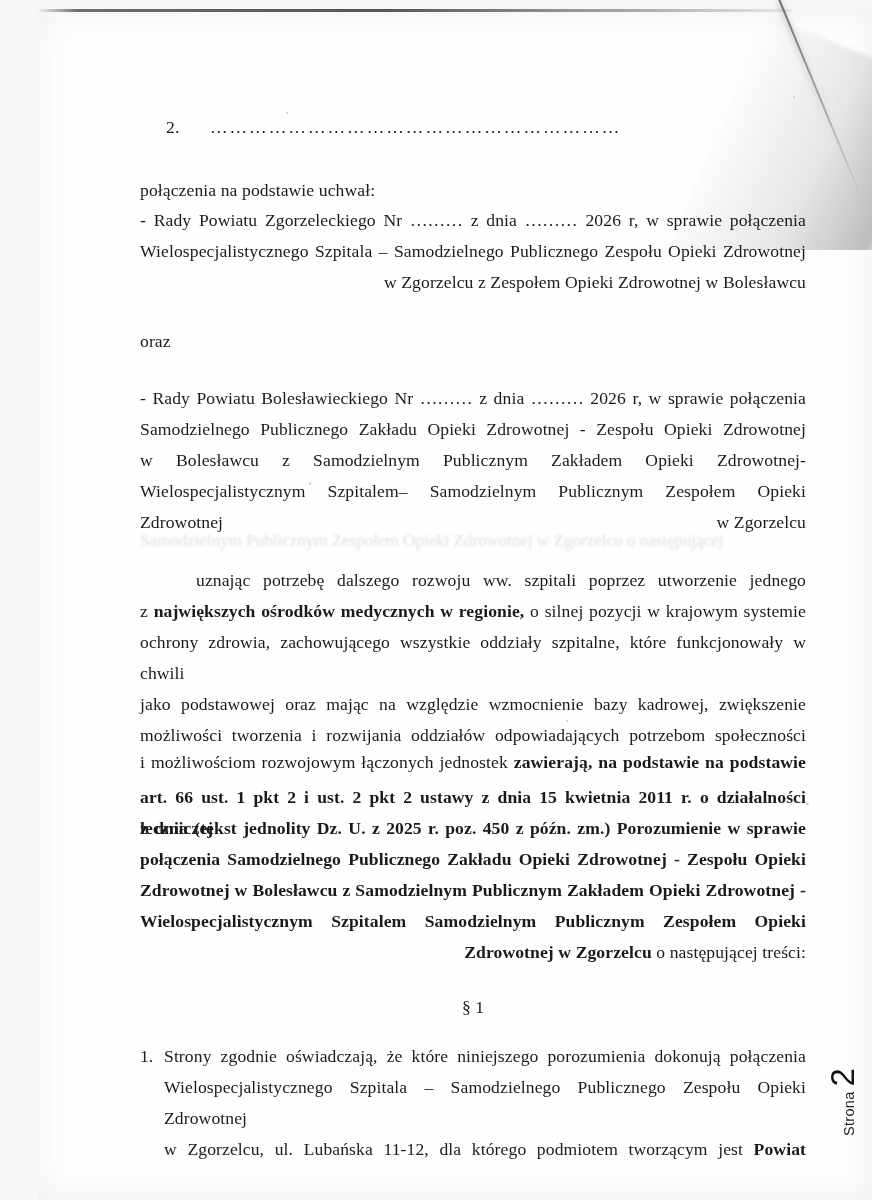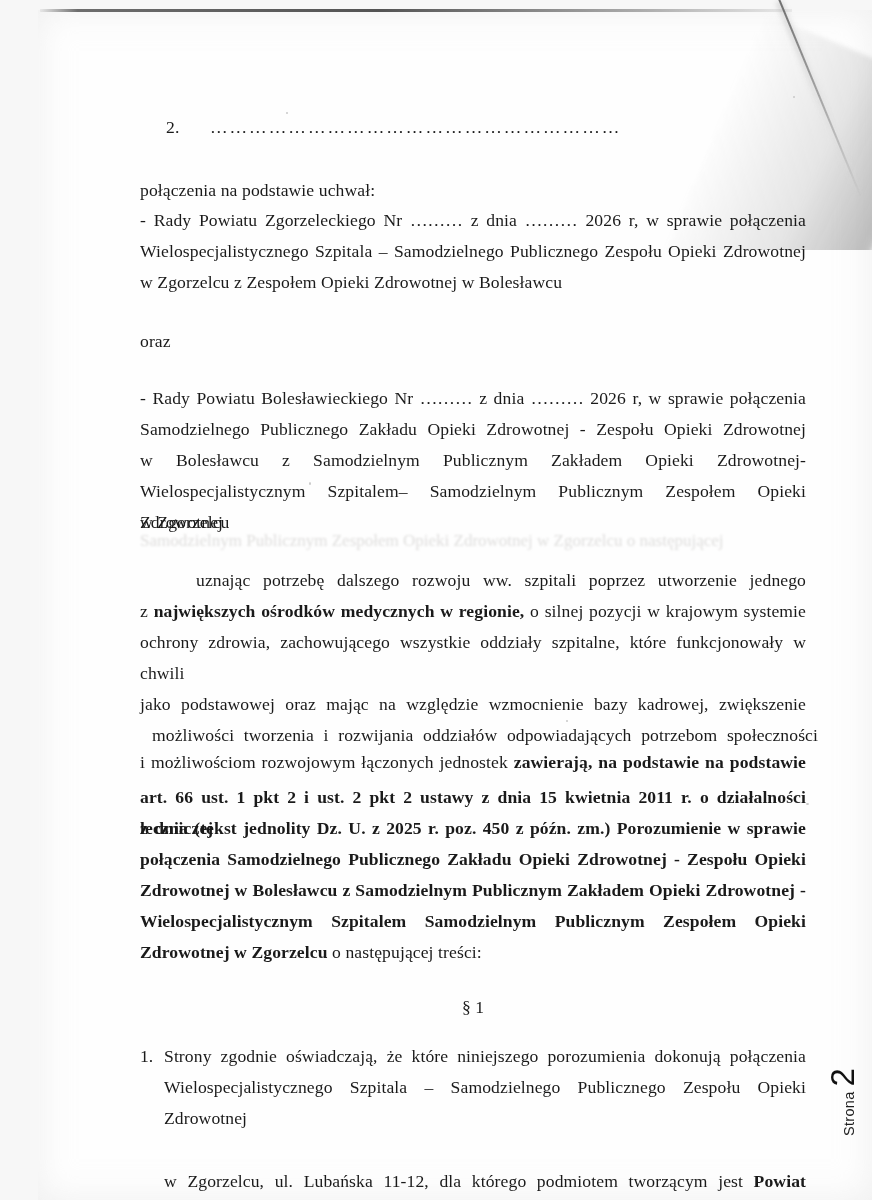--- a/index.html
+++ b/index.html
@@ -118,21 +118,21 @@
     white-space: nowrap;
     letter-spacing: 0.1px;
   }
 
   .just {
     text-align: justify;
     text-align-last: justify;
     white-space: normal;
   }
   .just-left {
-    text-align: left;
+    text-align: right;
     white-space: normal;
   }
 
   b, .b { font-weight: bold; }
 
   .abs { position: absolute; }
 
   .dots {
     letter-spacing: 2.0px;
   }
@@ -252,39 +252,39 @@
     <div class="abs ln just" style="left:0px; top:445px; width:666px;">w Bolesławcu z Samodzielnym Publicznym Zakładem Opieki Zdrowotnej-</div>
     <div class="abs ln just" style="left:0px; top:476px; width:666px;">Wielospecjalistycznym Szpitalem– Samodzielnym Publicznym Zespołem Opieki Zdrowotnej</div>
     <div class="abs ln just-left" style="left:0px; top:507px; width:666px;">w Zgorzelcu</div>
 
     <div class="abs ln just" style="left:0px; top:565px; width:666px; text-indent:56px;">uznając potrzebę dalszego rozwoju ww. szpitali poprzez utworzenie jednego</div>
 
     <div class="abs ln just" style="left:0px; top:596px; width:666px;"><span>z </span><b>największych ośrodków medycznych w regionie,</b><span> o silnej pozycji w krajowym systemie</span></div>
 
     <div class="abs ln just" style="left:0px; top:627px; width:666px;">ochrony zdrowia, zachowującego wszystkie oddziały szpitalne, które funkcjonowały w chwili</div>
     <div class="abs ln just" style="left:0px; top:689px; width:666px;">jako podstawowej oraz mając na względzie wzmocnienie bazy kadrowej, zwiększenie</div>
-    <div class="abs ln just" style="left:12px; top:720px; width:666px;">możliwości tworzenia i rozwijania oddziałów odpowiadających potrzebom społeczności</div>
+    <div class="abs ln just" style="left:0px; top:720px; width:666px;">możliwości tworzenia i rozwijania oddziałów odpowiadających potrzebom społeczności</div>
 
     <div class="abs ln just" style="left:0px; top:719px; width:666px;margin-top:28px;"><span>i możliwościom rozwojowym łączonych jednostek </span><b>zawierają, na podstawie na podstawie</b></div>
 
     <div class="abs ln just b" style="left:0px; top:782px; width:666px;">art. 66 ust. 1 pkt 2 i ust. 2 pkt 2 ustawy z dnia 15 kwietnia 2011 r. o działalności leczniczej</div>
     <div class="abs ln just b" style="left:0px; top:813px; width:666px;">z dnia (tekst jednolity Dz. U. z 2025 r. poz. 450 z późn. zm.) Porozumienie w sprawie</div>
     <div class="abs ln just b" style="left:0px; top:844px; width:666px;">połączenia Samodzielnego Publicznego Zakładu Opieki Zdrowotnej - Zespołu Opieki</div>
     <div class="abs ln just b" style="left:0px; top:875px; width:666px;">Zdrowotnej w Bolesławcu z Samodzielnym Publicznym Zakładem Opieki Zdrowotnej -</div>
     <div class="abs ln just b" style="left:0px; top:906px; width:666px;">Wielospecjalistycznym Szpitalem Samodzielnym Publicznym Zespołem Opieki</div>
 
     <div class="abs ln just-left" style="left:0px; top:937px; width:666px;"><b>Zdrowotnej w Zgorzelcu</b><span> o następującej treści:</span></div>
 
     <div class="sec-head" style="top:992px;">§ 1</div>
 
     <div class="abs numitem" style="left:0px; top:1041px; width:666px;">
       <span class="marker">1.</span>
       <div class="ln just" style="width:642px;">Strony zgodnie oświadczają, że które niniejszego porozumienia dokonują połączenia</div>
       <div class="ln just" style="width:642px;">Wielospecjalistycznego Szpitala – Samodzielnego Publicznego Zespołu Opieki Zdrowotnej</div>
-      <div class="ln just" style="width:642px;margin-top:32px;"><span>w Zgorzelcu, ul. Lubańska 11-12, dla którego podmiotem tworzącym jest </span><b>Powiat</b></div>
+      <div class="ln just" style="width:642px;"><span>w Zgorzelcu, ul. Lubańska 11-12, dla którego podmiotem tworzącym jest </span><b>Powiat</b></div>
     </div>
 
   </div>
 
   <div class="ghost">
     Samodzielnym Publicznym Zespołem Opieki Zdrowotnej w Zgorzelcu o następującej
   </div>
 
   <div class="strona">
     <div class="rot">

